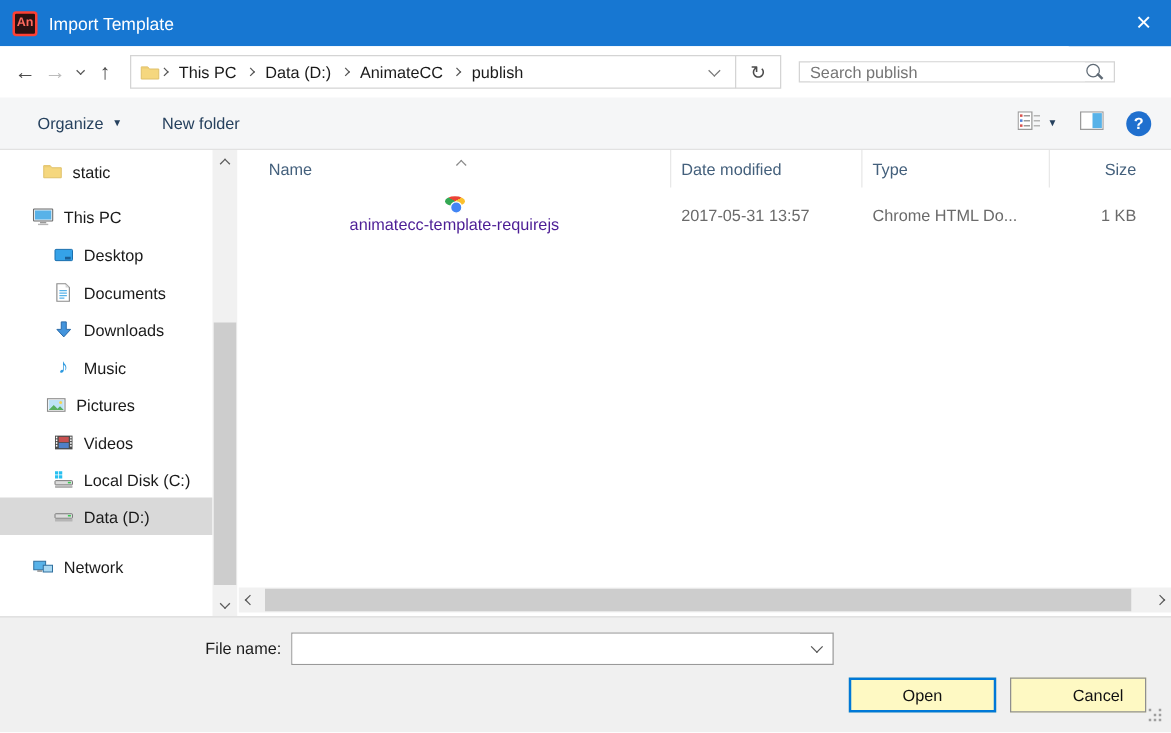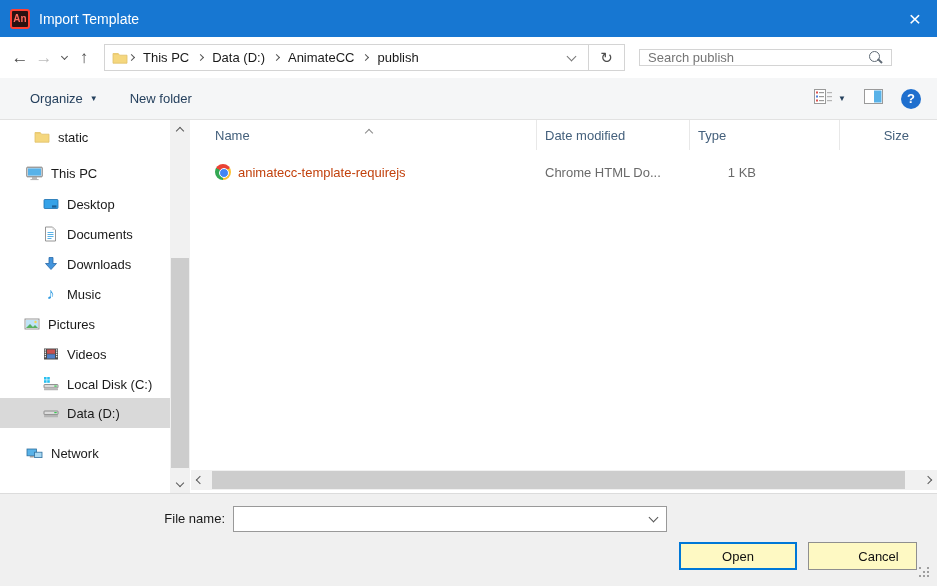--- a/index.html
+++ b/index.html
@@ -73,21 +73,21 @@
   .list-header { position:absolute; left:0; top:0; width:747px; height:30px; display:flex; font-size:13px; color:#44607c; }
   .hcell { display:flex; align-items:center; border-right:1px solid #e8e8e8; height:30px; }
   .hcell.c-name { width:347px; padding-left:25px; }
   .hcell.c-date { width:153px; padding-left:8px; }
   .hcell.c-type { width:150px; padding-left:8px; }
   .hcell.c-size { width:87px; justify-content:flex-end; padding-right:18px; border-right:none; }
   .sort-chev { position:absolute; left:176px; top:2px; }
   .cv.sort { width:6px; height:6px; border-width:1.5px; border-color:#8a8a8a; }
   .file-row { position:absolute; left:0; top:37px; width:747px; height:30px; display:flex; font-size:13px; }
   .rcell { display:flex; align-items:center; height:30px; }
-  .rcell.c-name { width:347px; padding-left:25px; gap:7px; color:#c2410c; }
+  .rcell.c-name { width:347px; gap:7px; color:#4c1d95;flex-direction:column; }
   .rcell.c-date, .rcell.c-type { color:#6a6a6a; }
   .rcell.c-date { width:153px; padding-left:8px; }
   .rcell.c-type { width:150px; padding-left:8px; }
   .rcell.c-size { width:87px; justify-content:flex-end; padding-right:18px; color:#6a6a6a; }
   .ic-chrome { position:relative; width:16px; height:16px; border-radius:50%;
                background:conic-gradient(from 60deg,#fbc02d 0 120deg,#34a853 120deg 240deg,#ea4335 240deg 360deg); }
   .ic-chrome::after { content:""; position:absolute; left:4px; top:4px; width:8px; height:8px; border-radius:50%;
                       background:#4285f4; border:1.5px solid #fff; }
 
   
@@ -258,21 +258,21 @@
         </svg>
     </span>
     <span>Downloads</span>
   </div>
   <div class="side-item" style="top:279px; padding-left:42px;">
     <span class="ic16">
         <span class="glyph-music">♪</span>
       </span>
     <span>Music</span>
   </div>
-  <div class="side-item" style="top:309px; padding-left:23px;">
+  <div class="side-item" style="top:309px; padding-left:36px;">
     <span class="ic16">
       <svg width="16" height="16" viewBox="0 0 16 16">
           <rect x="1" y="3" width="14" height="10" fill="#fff" stroke="#8a8a8a" stroke-width="0.9"></rect>
           <rect x="2" y="4" width="12" height="8" fill="#bfe3f7"></rect>
           <path d="M2 12l4-4 3 3 2-2 3 3z" fill="#58b060"></path>
           <circle cx="11.5" cy="6" r="1.2" fill="#f5d454"></circle>
         </svg>
     </span>
     <span>Pictures</span>
   </div>
@@ -350,20 +350,21 @@
       <div class="hcell c-type">Type</div>
       <div class="hcell c-size">Size</div>
     </div>
     <div class="sort-chev"><span class="cv up sort"></span></div>
 
     <div class="file-row">
       <div class="rcell c-name">
         <span class="ic-chrome"></span>
         <span>animatecc-template-requirejs</span>
       </div>
+      <div class="rcell c-date">2017-05-31 13:57</div>
       <div class="rcell c-type">Chrome HTML Do...</div>
       <div class="rcell c-size">1 KB</div>
     </div>
   </div>
 
   <div class="abs hscroll">
     <div class="arrow l">
         <span class="cv left scr"></span>
       </div>
     <div class="thumb"></div>

